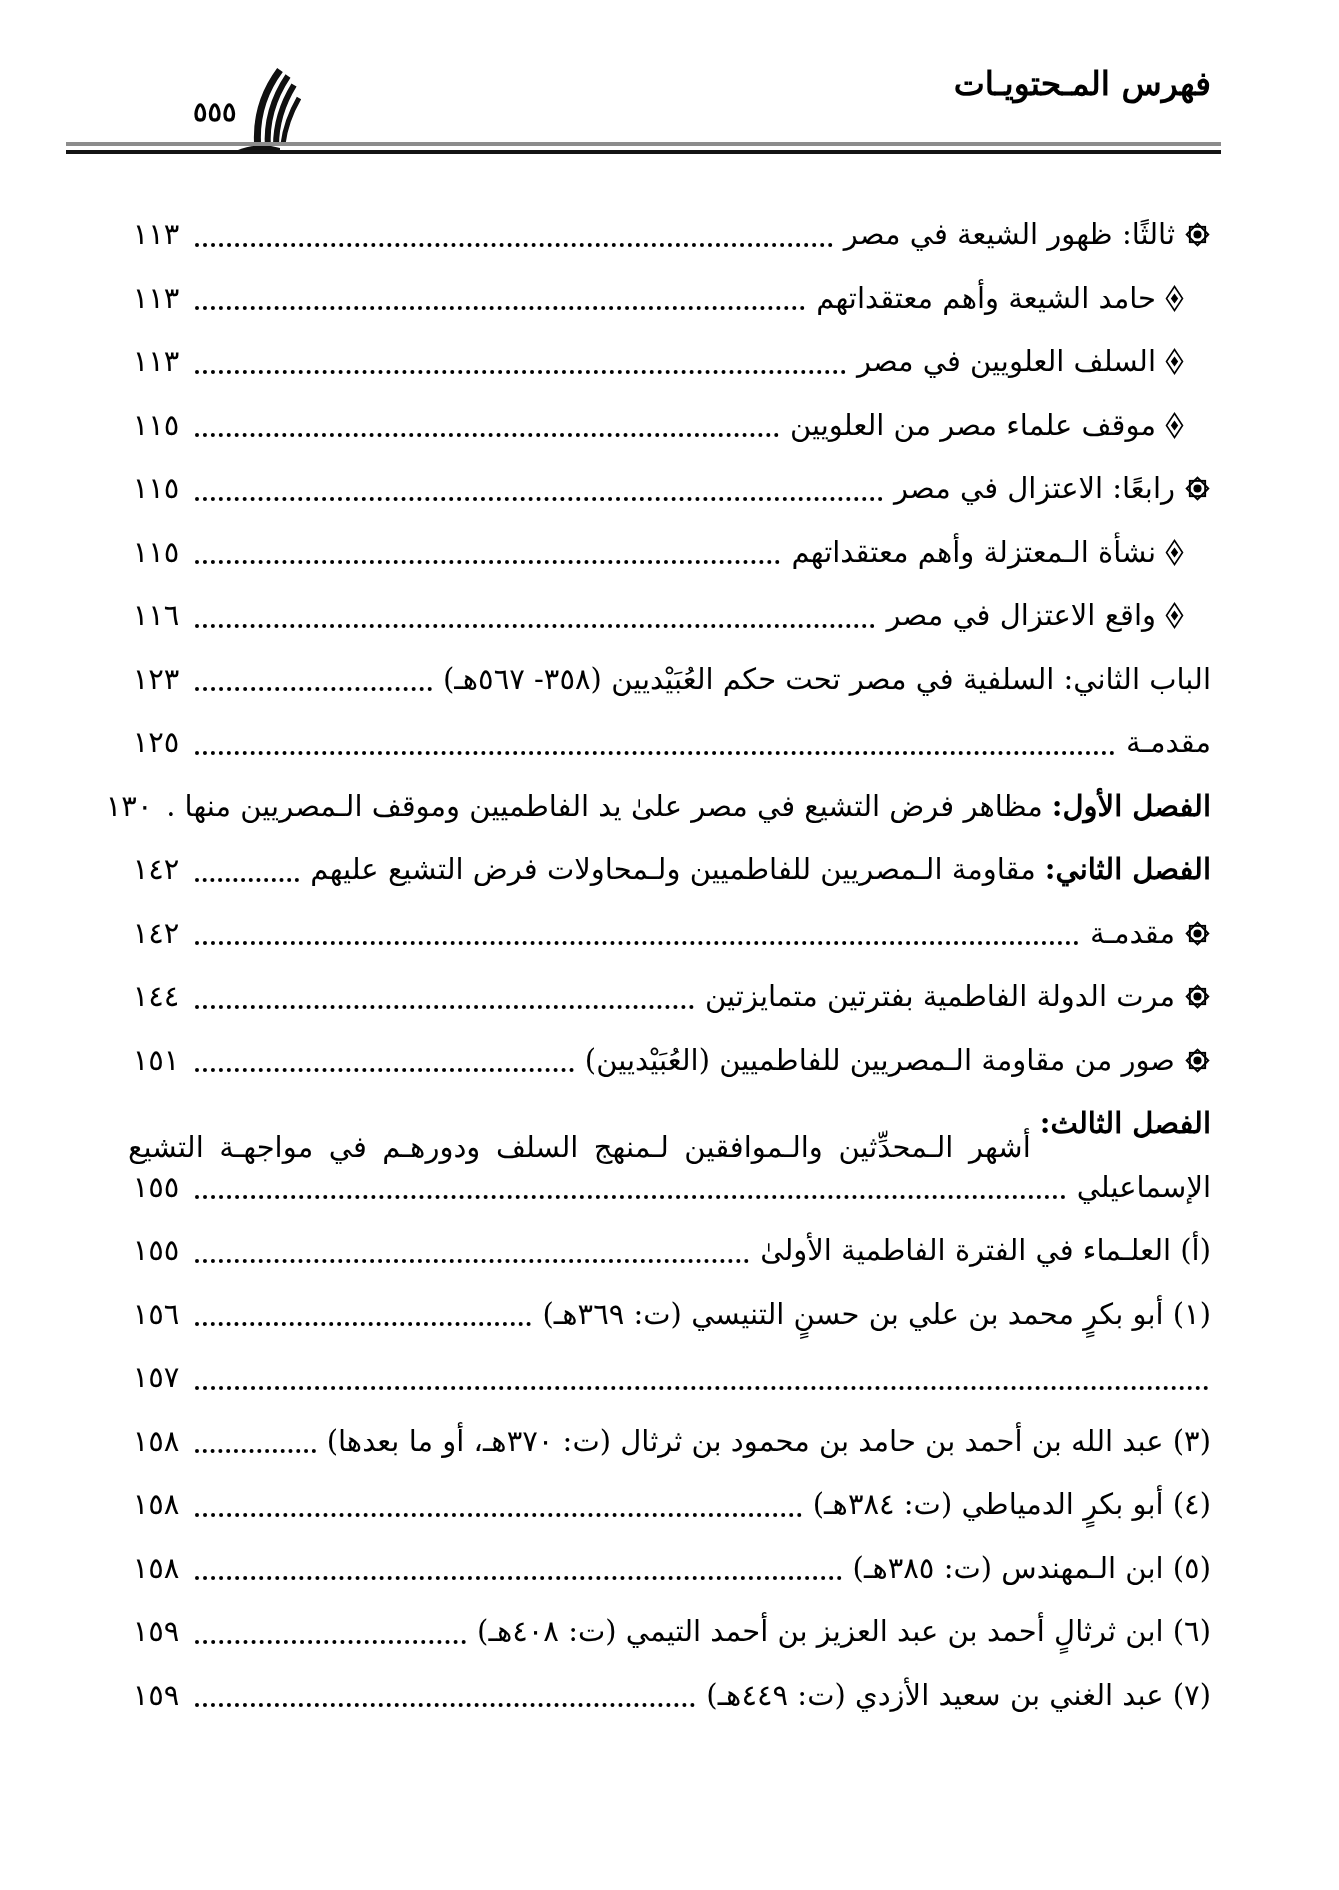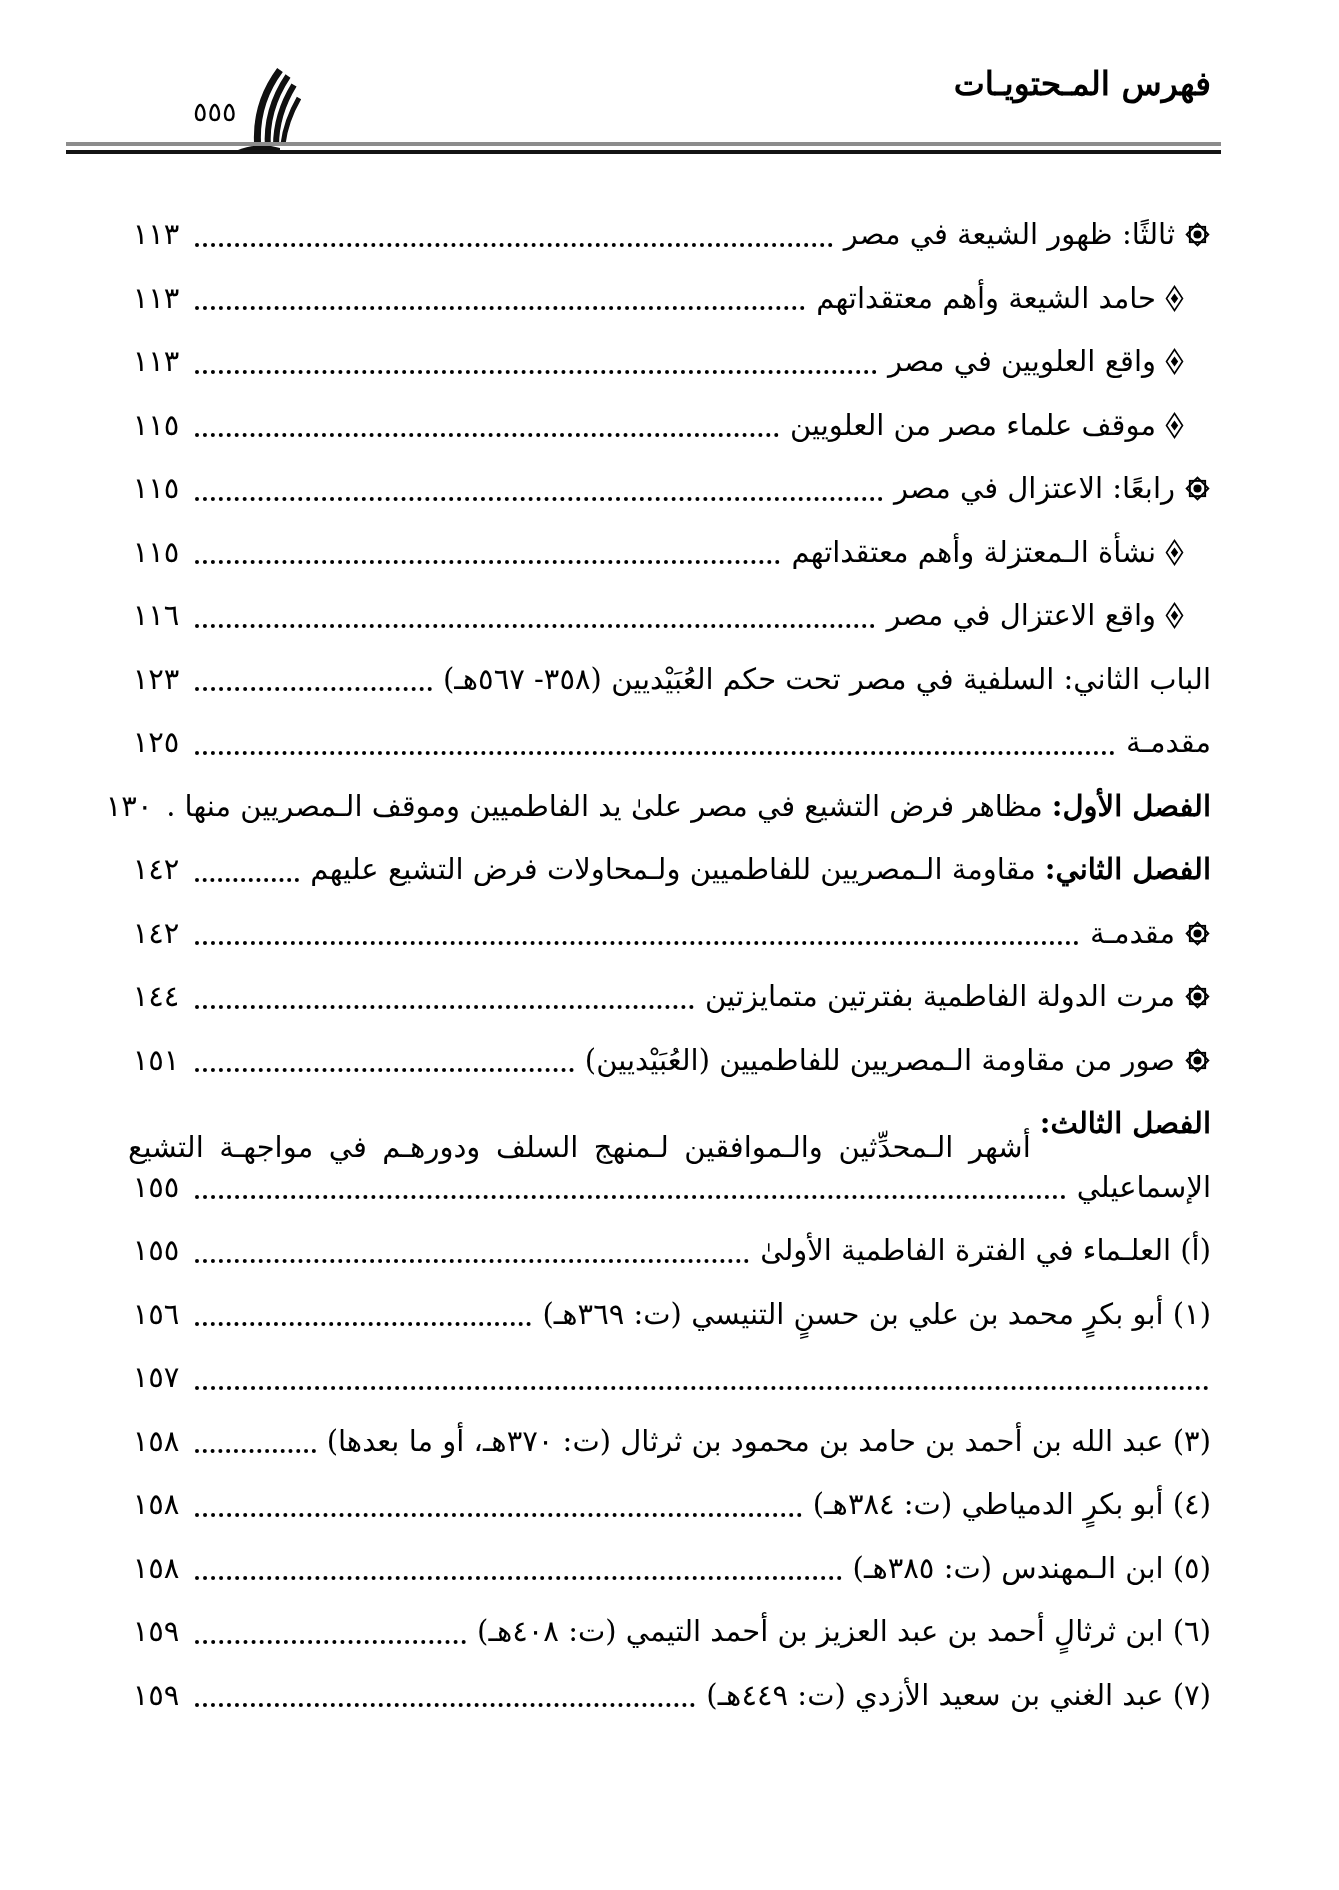--- a/index.html
+++ b/index.html
@@ -14,21 +14,21 @@
     overflow:hidden;
   }
   
   .header{position:absolute;top:0;left:0;right:0;height:160px;}
   .header-title{
     position:absolute;top:64px;right:128px;
     font-size:33px;font-weight:bold;letter-spacing:.5px;white-space:nowrap;
   }
   .header-pagenum{
     position:absolute;top:96px;left:193px;
-    font-size:27px;font-weight:normal;
+    font-size:27px;font-weight:bold;
   }
   .rule-top{position:absolute;top:142px;left:66px;right:118px;height:4px;background:#8c8c8c;}
   .rule-bottom{position:absolute;top:150px;left:66px;right:118px;height:4px;background:#141414;}
   .ornament{position:absolute;top:66px;left:236px;width:66px;height:90px;}
   
   .toc{position:absolute;top:203px;right:128px;left:128px;}
   .row{
     display:flex;align-items:center;
     height:63.5px;gap:9px;
     font-size:29px;line-height:1;
@@ -98,21 +98,21 @@
   </div>
       <div class="row indent">
     <span class="bullet">
 
       <svg width="19" height="27" viewBox="0 0 19 27" xmlns="http://www.w3.org/2000/svg">
         <polygon points="9.5,1.5 17.5,13.5 9.5,25.5 1.5,13.5" fill="none" stroke="#000" stroke-width="1.6"></polygon>
         <polygon points="9.5,8.5 13.2,13.5 9.5,18.5 5.8,13.5" fill="#000"></polygon>
       </svg>
     </span>
 
-    <span class="title">واقع العلويين في مصر</span>
+    <span class="title">السلف العلويين في مصر</span>
     <span class="leader"></span>
     <span class="page-num">١١٣</span>
   </div>
       <div class="row indent">
     <span class="bullet">
 
       <svg width="19" height="27" viewBox="0 0 19 27" xmlns="http://www.w3.org/2000/svg">
         <polygon points="9.5,1.5 17.5,13.5 9.5,25.5 1.5,13.5" fill="none" stroke="#000" stroke-width="1.6"></polygon>
         <polygon points="9.5,8.5 13.2,13.5 9.5,18.5 5.8,13.5" fill="#000"></polygon>
       </svg>

